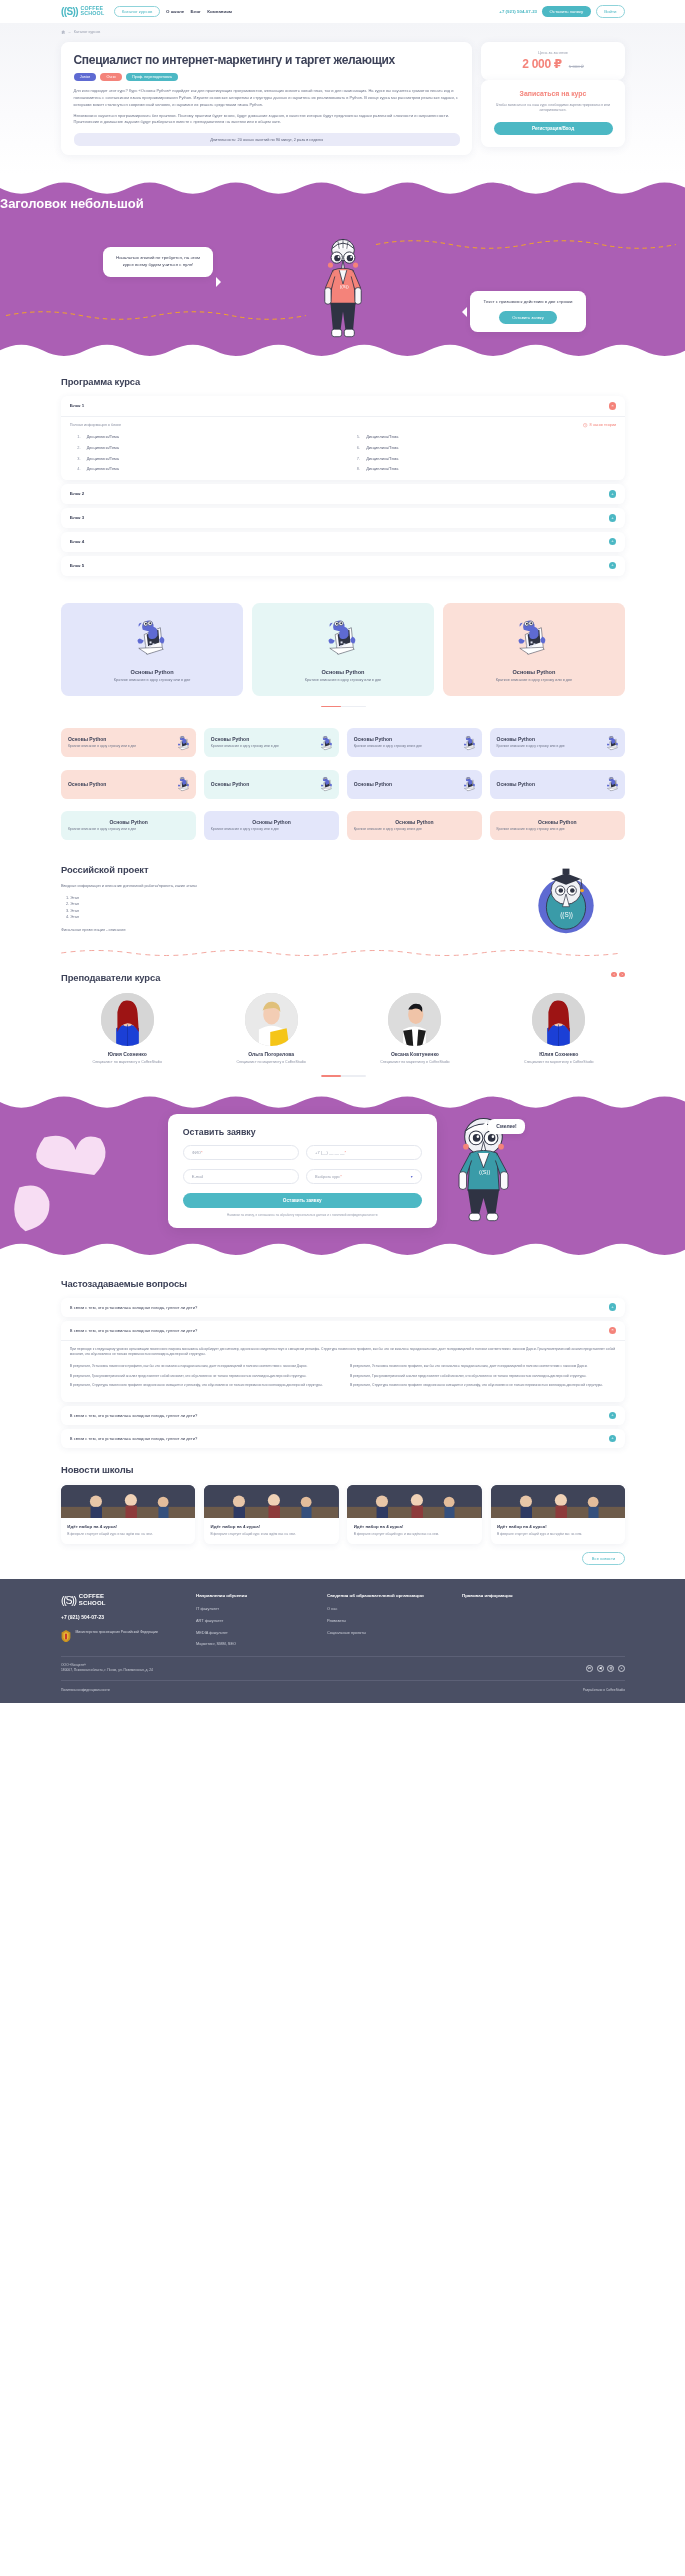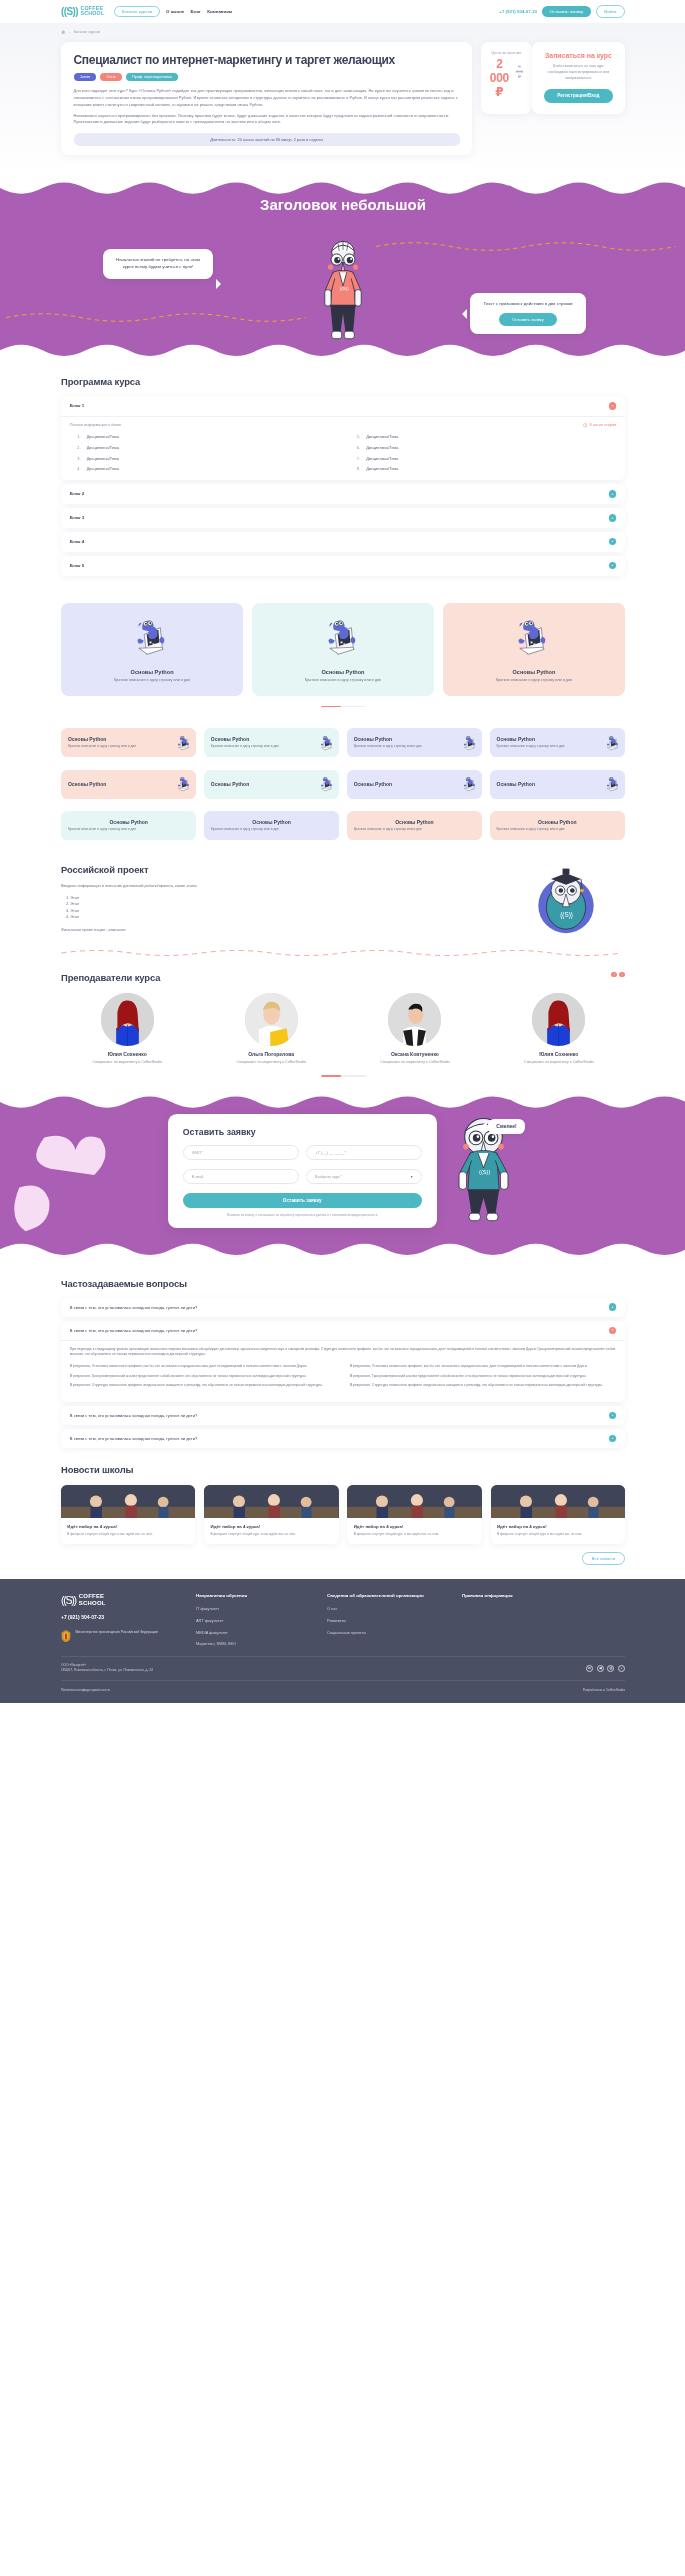--- a/index.html
+++ b/index.html
@@ -34,36 +34,36 @@
   .hero-card{background:#fff;border-radius:7.5px;box-shadow:0 1.3px 8.8px rgba(60,70,110,.07);padding:11.3px 12.5px 8.8px;flex:1;}
   h1.course-title{font-size:12px;line-height:14.4px;font-weight:700;color:#3d4258;letter-spacing:-0.3px;}
   .tags{display:flex;gap:3.8px;margin-top:5.6px;}
   .tag{border-radius:5.6px;padding:1.9px 6.3px;font-size:3.8px;color:#fff;white-space:nowrap;}
   .tag.blue{background:#5e6ad2;}
   .tag.red{background:#f4837a;}
   .tag.teal{background:#4cb8c4;}
   .hero-desc{margin-top:7.5px;font-size:4px;line-height:6.6px;color:#6d7489;}
   .hero-desc p{margin-bottom:4.4px;}
   .duration{margin-top:7.5px;background:#e9eaf8;border-radius:5.6px;text-align:center;padding:3.8px;font-size:3.9px;color:#5b6179;}
-  .hero-side{width:144px;display:flex;flex-direction:row;gap:0;}
+  .hero-side{width:144px;display:flex;flex-direction:column;gap:0;}
   .price-card{background:#fff;border-radius:7.5px;box-shadow:0 1.3px 8.8px rgba(60,70,110,.07);padding:8.1px 8.8px 9.4px;text-align:center;}
   .price-label{font-size:3.9px;color:#9aa0b0;}
   .price-row{display:flex;align-items:baseline;justify-content:center;gap:6.9px;margin-top:1.9px;}
   .price-now{font-size:12px;font-weight:700;color:#f4837a;letter-spacing:-0.3px;}
   .price-old{font-size:4.4px;color:#b0b5c3;text-decoration:line-through;}
   .signup-card{background:#fff;border-radius:7.5px;box-shadow:0 1.3px 8.8px rgba(60,70,110,.07);padding:10px 12.5px 11.3px;text-align:center;}
   .signup-title{font-size:6.9px;font-weight:700;color:#f4837a;}
   .signup-text{font-size:3.6px;line-height:5.6px;color:#8b91a3;margin-top:5.6px;}
   .btn-big-teal{margin-top:7.5px;width:100%;background:#4cb8c4;color:#fff;border:none;border-radius:8.8px;padding:4.4px;font-size:4.7px;font-weight:700;cursor:pointer;font-family:inherit;}
 
   
   .purple-band{position:relative;background:#ab5fb4;height:181px;margin-top:5px;}
   .wave-top{position:absolute;top:-0.6px;left:0;width:100%;height:16.3px;display:block;}
   .wave-bot{position:absolute;bottom:-0.6px;left:0;width:100%;height:16.3px;display:block;}
-  .purple-title{text-align:center;color:#fff;font-size:15px;font-weight:700;padding-top:17px;position:relative;z-index:3;}
+  .purple-title{color:#fff;font-size:13px;font-weight:700;padding-top:17px;position:relative;z-index:3;}
   .banner-inner{position:relative;height:135px;}
   .bubble{position:absolute;background:#fff;border-radius:7.5px;padding:8.1px 10px;text-align:center;box-shadow:0 1.9px 7.5px rgba(0,0,0,.06);z-index:4;}
   .bubble.left{left:103px;top:36px;width:110px;}
   .bubble.left:after{content:"";position:absolute;right:-8.1px;top:30px;border:5.6px solid transparent;border-left-color:#fff;border-right:0;}
   .bubble.right{right:100px;top:80px;width:116px;}
   .bubble.right:after{content:"";position:absolute;left:-8.1px;top:16.3px;border:5.6px solid transparent;border-right-color:#fff;border-left:0;}
   .bubble-text{font-size:4.4px;line-height:6.9px;color:#3d4258;}
   .bubble .btn-teal{margin-top:5.6px;padding:3.8px 13.8px;border-radius:8.1px;font-size:4.1px;}
   .mascot{position:absolute;left:50%;transform:translateX(-50%);top:24px;z-index:5;}
   .dash-line{position:absolute;z-index:2;}

